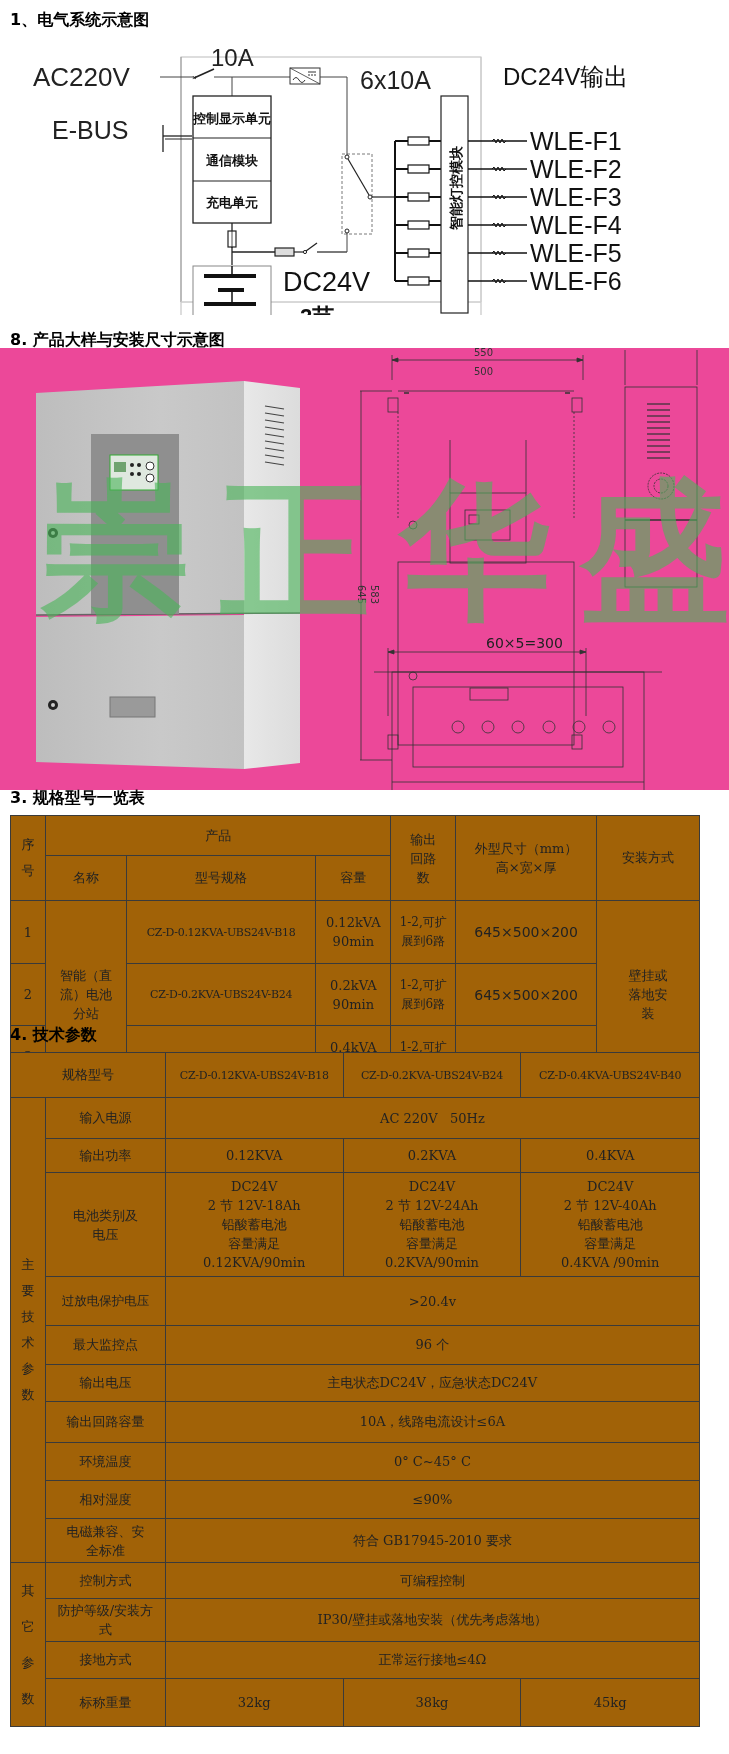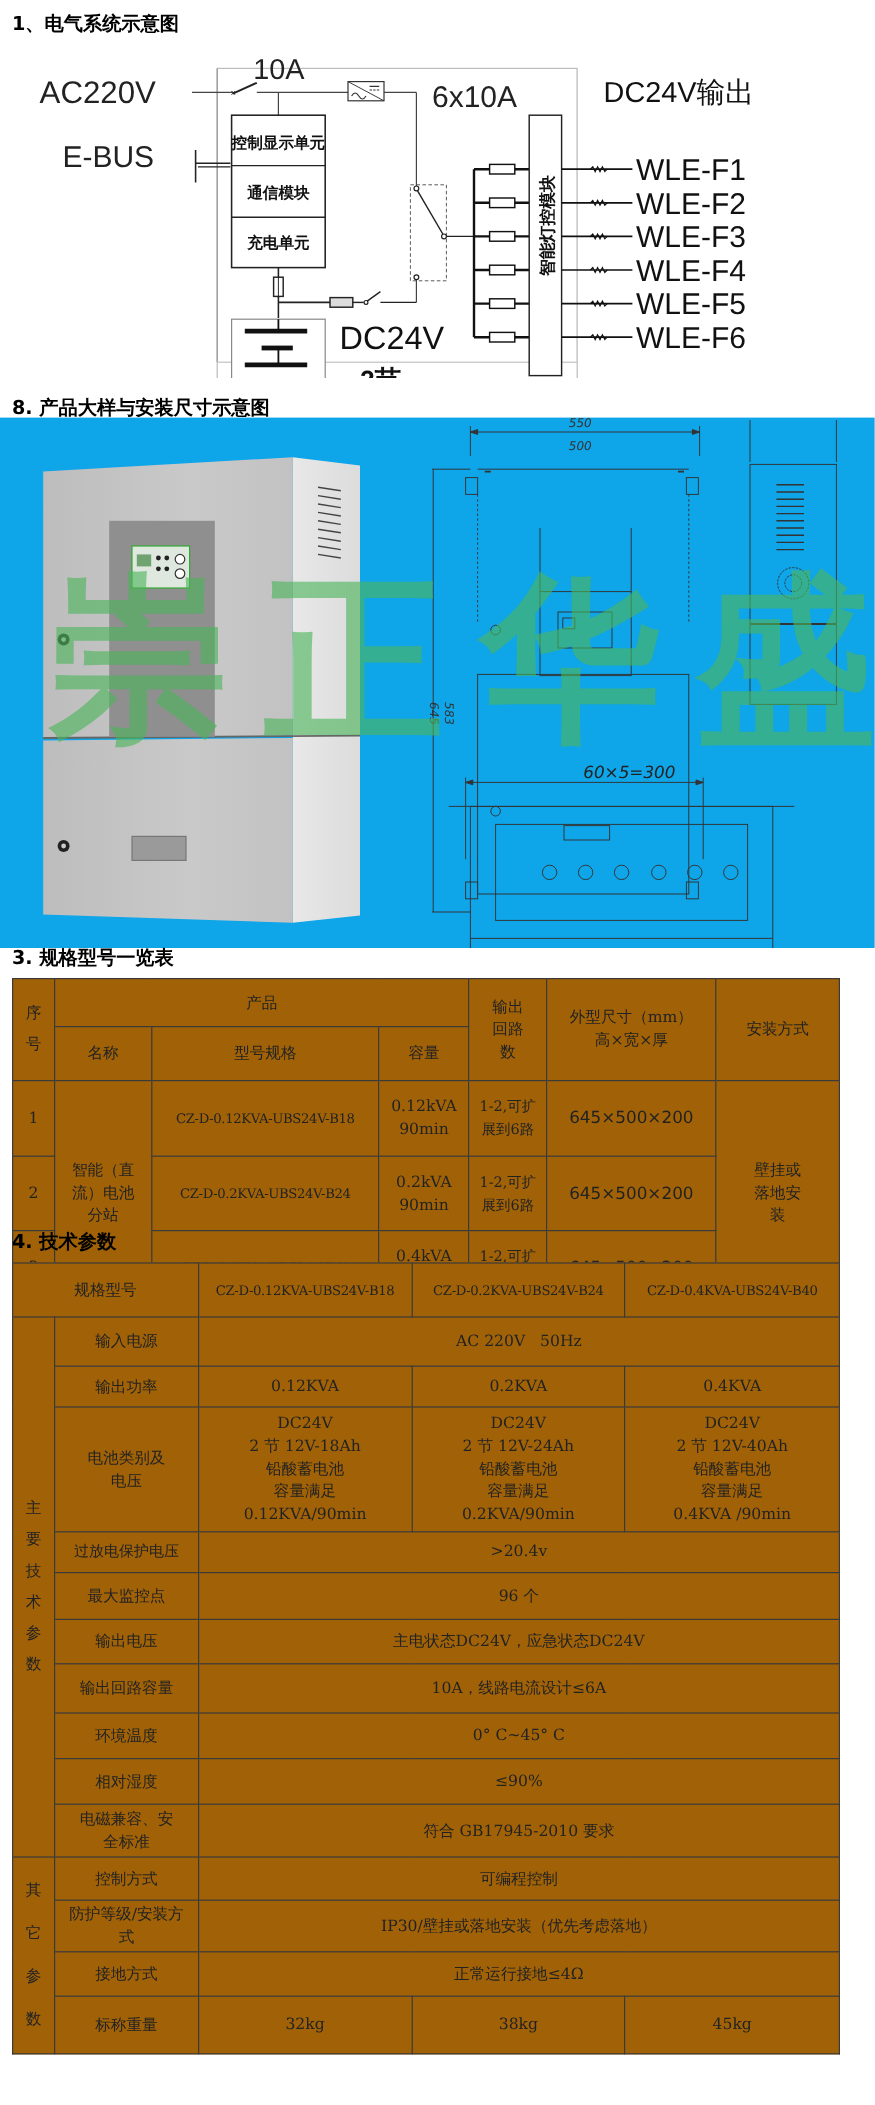--- a/index.html
+++ b/index.html
@@ -4,21 +4,21 @@
 <style>
   html, body { margin:0; padding:0; background:#ffffff; }
   body { width:729px; height:1754px; position:relative; overflow:hidden;
          font-family:"DejaVu Serif", serif; color:#111; }
   .sec-title { position:absolute; left:10px; font-family:"DejaVu Sans", sans-serif;
                font-weight:bold; font-size:16px; color:#000; letter-spacing:0; }
   
   #schematic { position:absolute; left:0; top:35px; width:667px; height:280px; }
   #schematic svg text { font-family:"Liberation Sans", sans-serif; }
   
-  #product-area { position:absolute; left:0; top:348px; width:729px; height:442px; background:#0ea5e9;font-style:italic; }
+  #product-area { position:absolute; left:0; top:348px; width:729px; height:442px; background:#ec4899; }
   .watermark { position:absolute; top:455px; left:40px; width:690px; height:190px;
                font-family:"DejaVu Serif", serif; font-size:150px; font-weight:bold;
                color:rgba(76,180,90,0.62); display:flex; justify-content:space-between;
                line-height:190px; pointer-events:none; letter-spacing:0; }
   
   table { border-collapse:collapse; position:absolute; background:#a16207; }
   td, th { border:1.3px solid #3a3a3a; text-align:center; vertical-align:middle;
            font-weight:normal; font-family:"DejaVu Serif", serif; color:#222; padding:0; }
   #spec-table { left:10px; top:815px; width:690px; }
   #spec-table td, #spec-table th { font-size:13px; }
@@ -420,21 +420,21 @@
     <td class="multi">
       <span>DC24V</span><br><span>2 节 12V-18Ah</span><br><span>铅酸蓄电池</span><br><span>容量满足</span><br><span>0.12KVA/90min</span>
     </td>
     <td class="multi">
       <span>DC24V</span><br><span>2 节 12V-24Ah</span><br><span>铅酸蓄电池</span><br><span>容量满足</span><br><span>0.2KVA/90min</span>
     </td>
     <td class="multi">
       <span>DC24V</span><br><span>2 节 12V-40Ah</span><br><span>铅酸蓄电池</span><br><span>容量满足</span><br><span>0.4KVA /90min</span>
     </td>
   </tr>
-  <tr style="height:34px;">
+  <tr style="height:49px;">
     <td style="font-size:12.5px;">过放电保护电压</td>
     <td colspan="3">&gt;20.4v</td>
   </tr>
   <tr style="height:39px;">
     <td>最大监控点</td>
     <td colspan="3">96 个</td>
   </tr>
   <tr style="height:37px;">
     <td>输出电压</td>
     <td colspan="3">主电状态DC24V，应急状态DC24V</td>

